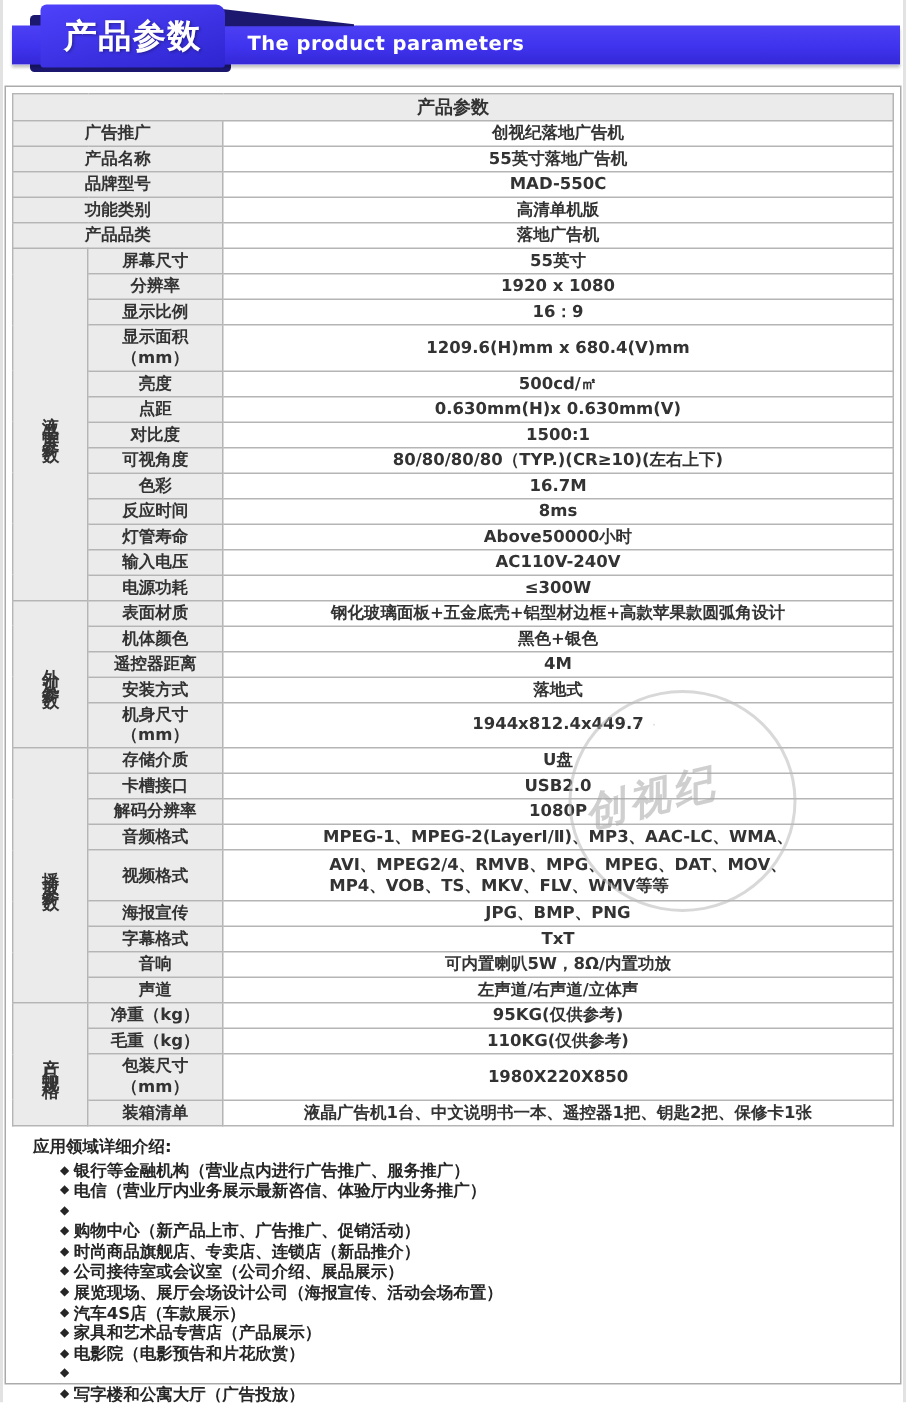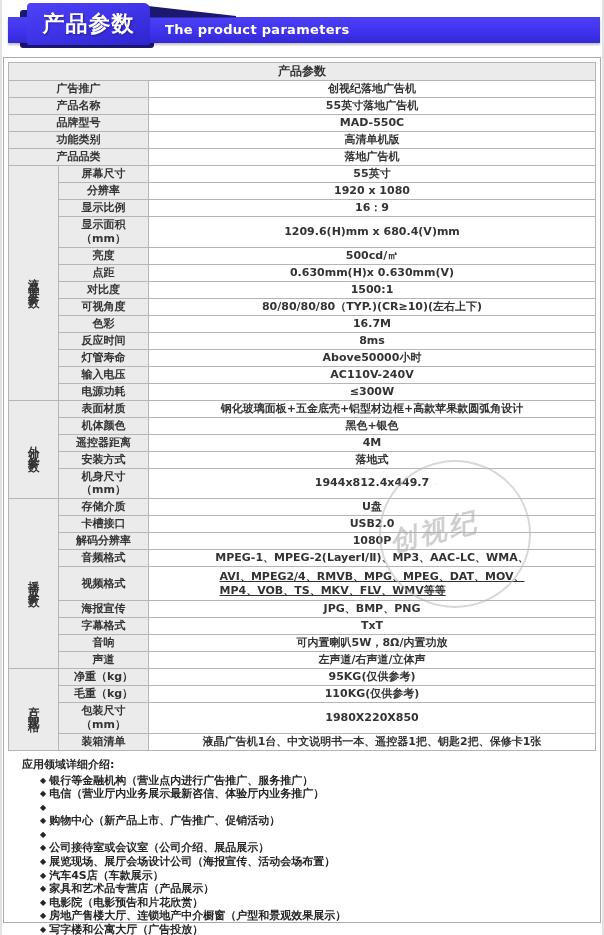--- a/index.html
+++ b/index.html
@@ -46,21 +46,21 @@
   .spec td{border:1px solid var(--border);font-size:11px;font-weight:bold;
     text-align:center;vertical-align:middle;padding:1px 3px;line-height:1.25;}
   .spec tr{height:17px;}
   .spec tr.hd{height:18px;}
   .spec tr.tall{height:34px;}
   .spec td.hd-cell{background:var(--label_bg);font-size:12px;}
   .spec td.lbl{background:var(--label_bg);}
   .spec td.grp{background:var(--label_bg);}
   .grp span{writing-mode:vertical-rl;text-orientation:upright;letter-spacing:5px;font-size:11.5px;}
   .spec td.val{background:#fff;}
-  .multiline{display:inline-block;text-align:left;white-space:pre-line;text-decoration:underline;}
+  .multiline{display:inline-block;text-align:left;white-space:pre-line;}
 
   
   .wm{
     position:absolute;left:375px;top:402px;width:152px;height:148px;
     border:2.5px solid var(--wm);border-radius:50%;opacity:.55;
     pointer-events:none;z-index:5;
   }
   .wm .wm-text{
     position:absolute;left:8px;top:52px;transform:rotate(-14deg);
     font-size:27px;font-style:italic;font-weight:bold;color:#a9a9a9;letter-spacing:3px;
@@ -268,20 +268,21 @@
       </div>
     <div class="app-item">
         <span class="bullet">◆</span>
       </div>
     <div class="app-item">
         <span class="bullet">◆</span>
         <span>购物中心（新产品上市、广告推广、促销活动）</span>
       </div>
     <div class="app-item">
         <span class="bullet">◆</span>
+        <span>时尚商品旗舰店、专卖店、连锁店（新品推介）</span>
       </div>
     <div class="app-item">
         <span class="bullet">◆</span>
         <span>公司接待室或会议室（公司介绍、展品展示）</span>
       </div>
     <div class="app-item">
         <span class="bullet">◆</span>
         <span>展览现场、展厅会场设计公司（海报宣传、活动会场布置）</span>
       </div>
     <div class="app-item">
@@ -291,21 +292,20 @@
     <div class="app-item">
         <span class="bullet">◆</span>
         <span>家具和艺术品专营店（产品展示）</span>
       </div>
     <div class="app-item">
         <span class="bullet">◆</span>
         <span>电影院（电影预告和片花欣赏）</span>
       </div>
     <div class="app-item">
         <span class="bullet">◆</span>
-        <span>房地产售楼大厅、连锁地产中介橱窗（户型和景观效果展示）</span>
       </div>
     <div class="app-item">
         <span class="bullet">◆</span>
         <span>写字楼和公寓大厅（广告投放）</span>
       </div>
 
   </div>
 
   <div class="wm">
     <div class="wm-arc">· · ·</div>

